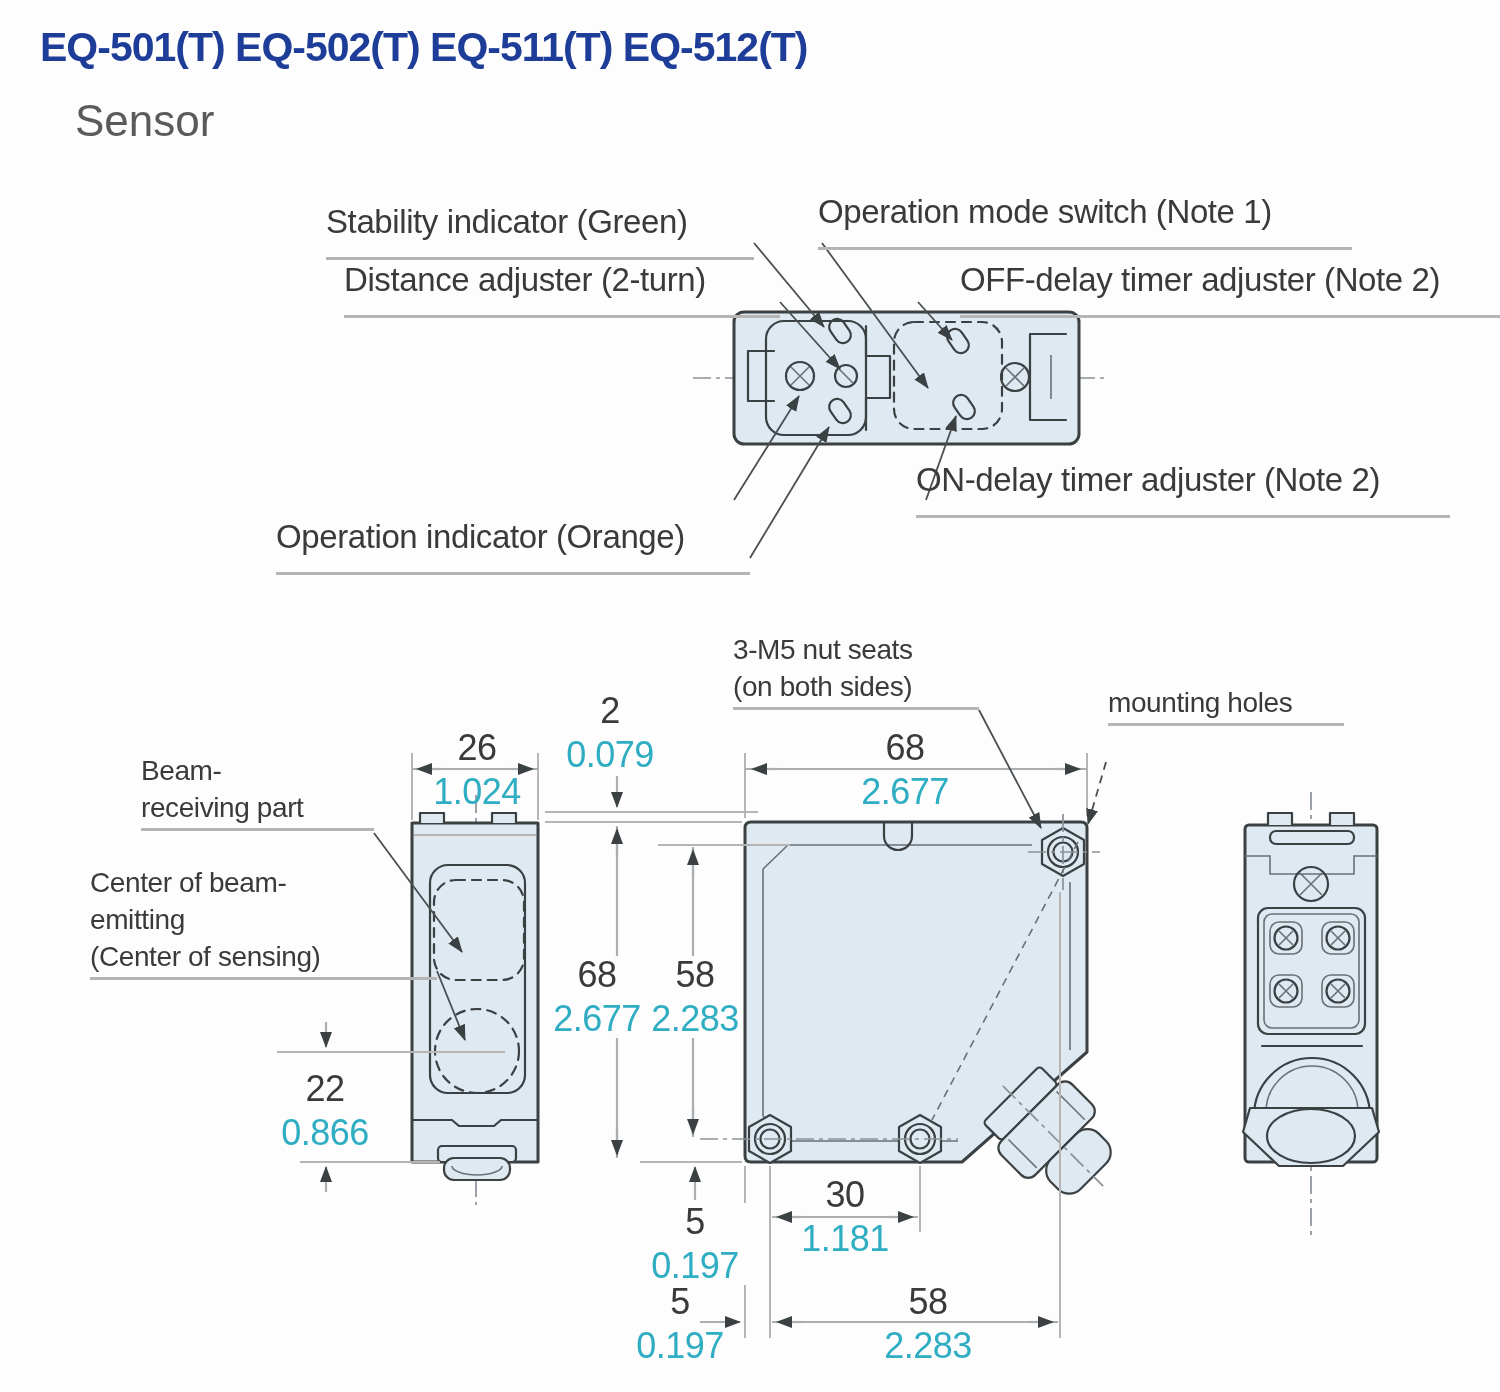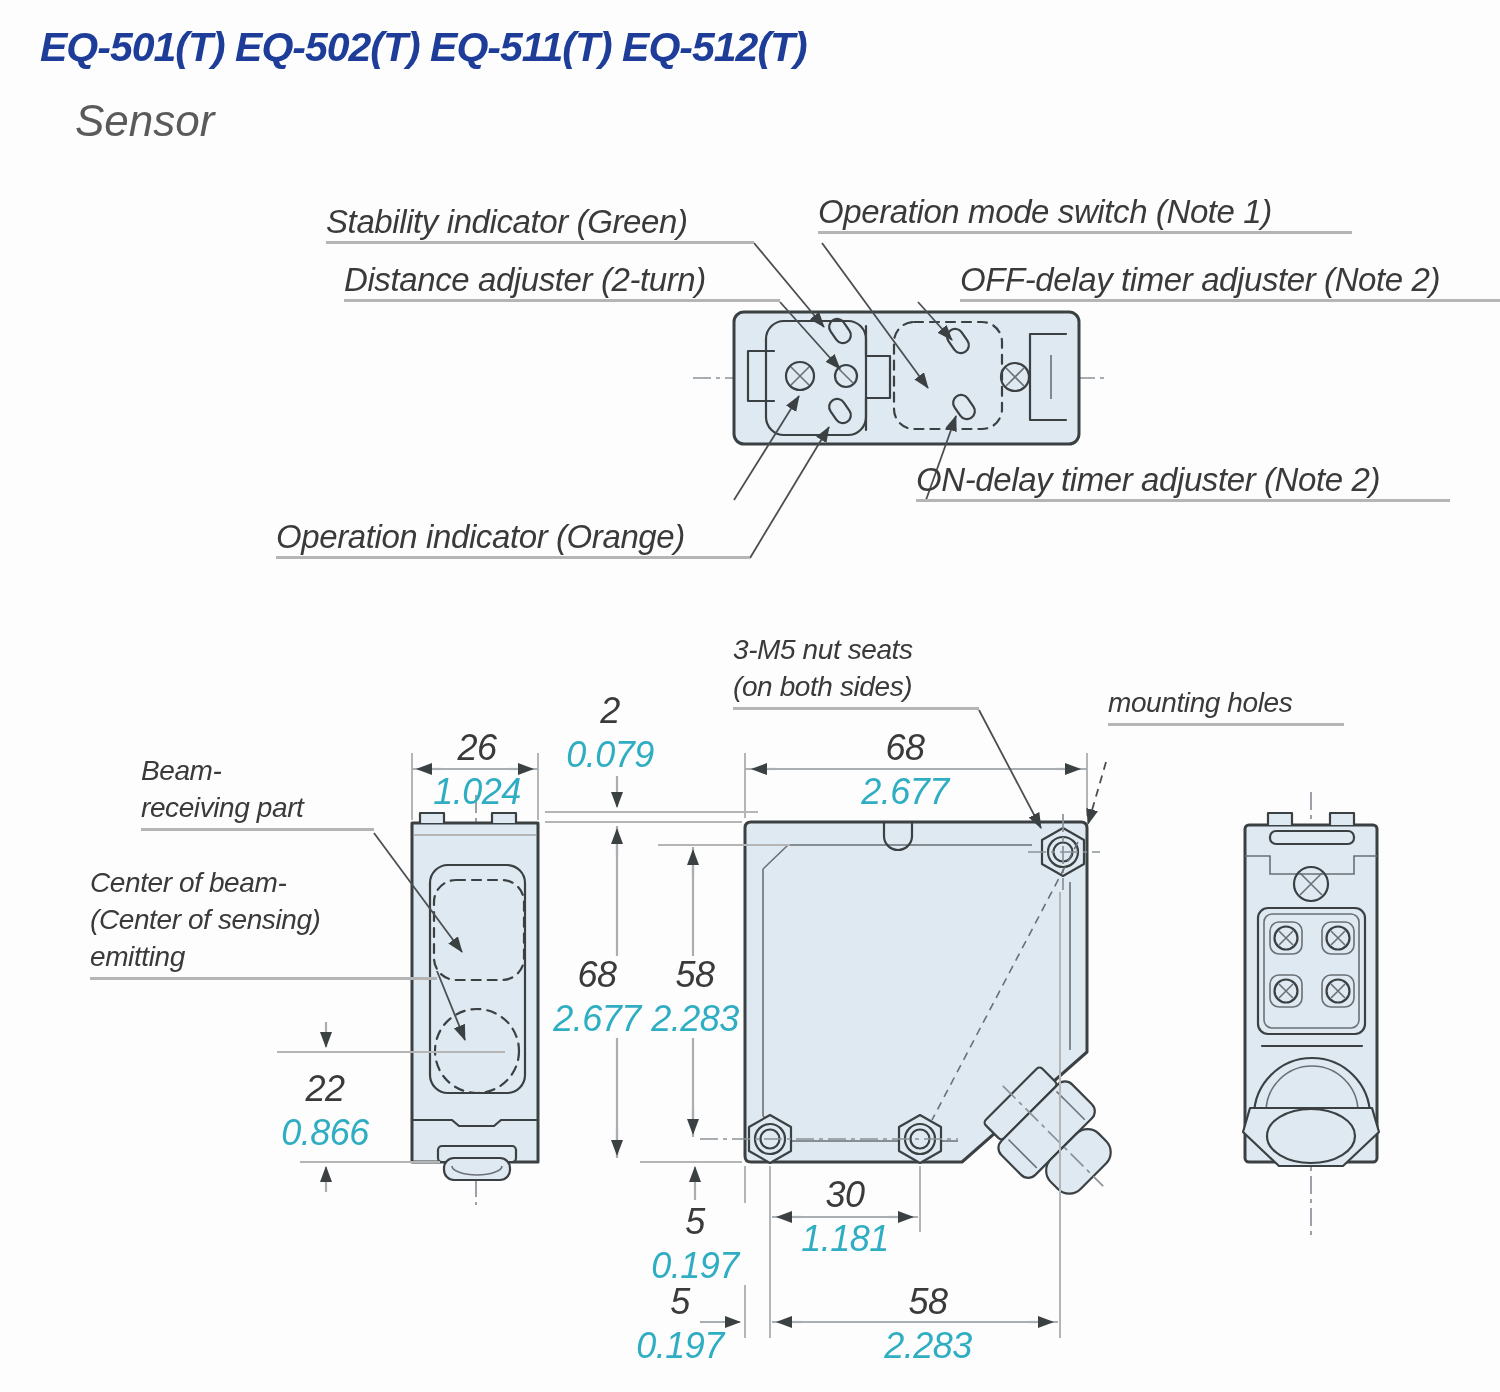--- a/index.html
+++ b/index.html
@@ -1,23 +1,23 @@
 <!DOCTYPE html>
 <html style="--title-blue: #1d3d99; --inch-cyan: #2fadc2; --line-dark: #3b4043; --body-fill: #dfe9f1; --dim-gray: #a8aeb2; --underline-gray: #b5b5b5; --text: #3a3a3a;"><head>
 <meta charset="utf-8">
 <style>
   html,body{margin:0;padding:0;background:#fff;}
   #stage{position:relative;width:1500px;height:1392px;background:#fdfdfd;overflow:hidden;
-         font-family:"Liberation Sans", sans-serif;color:var(--text);font-style:italic;}
+         font-family:"Liberation Sans", sans-serif;color:var(--text);}
   #lineart{position:absolute;left:0;top:0;}
   .abs{position:absolute;}
   #page-title{font-size:41px;font-weight:700;color:var(--title-blue);letter-spacing:-1px;white-space:nowrap;}
   #page-subtitle{font-size:44px;color:#5a5a5a;}
   .callout{font-size:33px;letter-spacing:-0.4px;white-space:nowrap;color:var(--text);
-           border-bottom:3px solid var(--underline-gray);padding-bottom:0;}
+           border-bottom:3px solid var(--underline-gray);padding-bottom:16px;}
   .note{font-size:28px;letter-spacing:-0.4px;line-height:37px;color:var(--text);
         border-bottom:3px solid var(--underline-gray);padding-bottom:2px;}
   .dim{position:absolute;text-align:center;font-size:36px;line-height:38px;letter-spacing:-0.5px;}
   .dim .mm{color:var(--text);}
   .dim .inch{color:var(--inch-cyan);margin-top:6px;}
   .wbg{background:#fdfdfd;}
   .inch-text{color:var(--inch-cyan);margin-left:10px;}
   
   .ln{stroke:var(--line-dark);stroke-width:2.2;fill:none;stroke-linecap:round;stroke-linejoin:round;}
   .ln3{stroke-width:3;}
@@ -245,22 +245,22 @@
   </div>
   <div class="abs note" style="left:1108px;top:684px;width:236px;">
     <div>mounting holes</div>
   </div>
   <div class="abs note" style="left:141px;top:752px;width:233px;">
     <div>Beam-</div>
     <div>receiving part</div>
   </div>
   <div class="abs note" style="left:90px;top:864px;width:347px;">
     <div>Center of beam-</div>
+    <div>emitting</div>
     <div>(Center of sensing)</div>
-    <div>emitting</div>
   </div>
 
   <div class="dim" style="left:425px;top:729px;width:104px;">
     <div class="mm">26</div>
     <div class="inch">1.024</div>
   </div>
   <div class="dim" style="left:558px;top:692px;width:104px;">
     <div class="mm">2</div>
     <div class="inch">0.079</div>
   </div>

